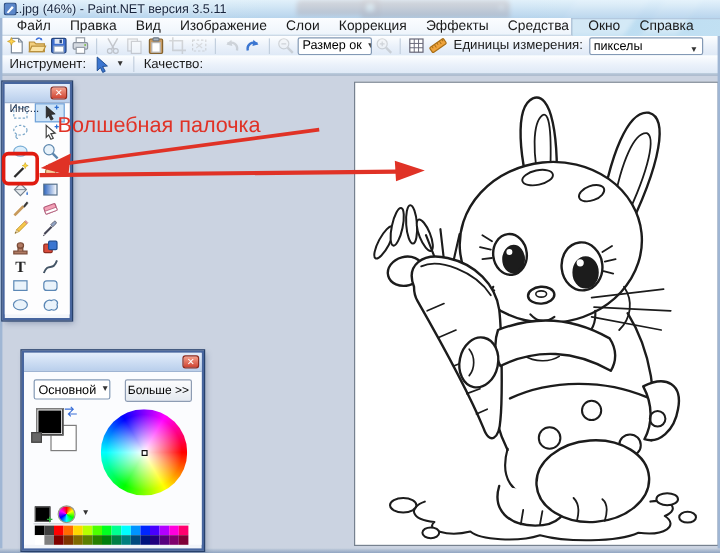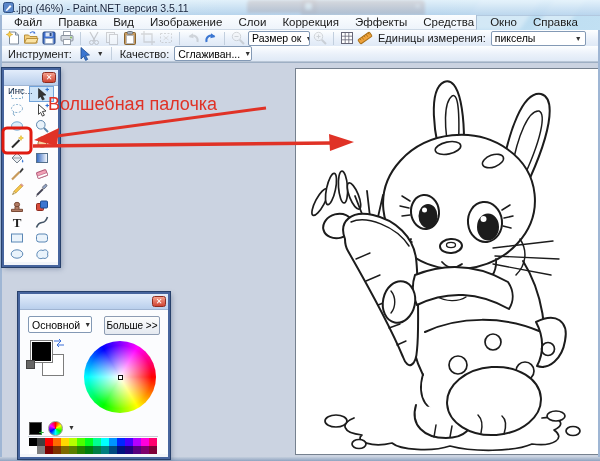--- a/index.html
+++ b/index.html
@@ -165,38 +165,34 @@
       <rect x="2.5" y="2.5" width="11" height="11" fill="#fff" stroke="#667"></rect>
       <path d="M2.5 6.2h11M2.5 9.8h11M6.2 2.5v11M9.8 2.5v11" stroke="#667" stroke-width=".8"></path>
     </svg>
   <svg class="i16" viewBox="0 0 16 16">
       <g transform="rotate(-35 8 8)">
         <rect x="1" y="5.5" width="14" height="5" rx="1" fill="#efa33c" stroke="#a96f17"></rect>
         <path d="M3.5 5.5v2M6 5.5v3M8.5 5.5v2M11 5.5v3M13.5 5.5v2" stroke="#a96f17" stroke-width=".8"></path>
       </g>
     </svg>
   <span class="tlabel">Единицы измерения:</span>
-  <div class="combo" style="width:95px;">
+  <div class="combo" style="width:95px;align-items:flex-end;">
       <span>пикселы</span>
       <span class="arr">▼</span>
     </div>
 </div>
 
 <div id="toolbar2" class="abs tstrip">
   <span class="tlabel">Инструмент:</span>
   <svg class="i16" viewBox="0 0 16 16">
       <path d="M4 1.5L12.5 9l-4 .4 2.2 4-2.1 1-1.9-4L4 13z" fill="#3b76d1" stroke="#1d4c91" stroke-width=".8"></path>
     </svg>
   <span class="ddarr">▼</span>
   <div class="vsep"></div>
   <span class="tlabel">Качество:</span>
-  <div class="combo" style="width:78px;">
-      <span>Сглаживан...</span>
-      <span class="arr">▼</span>
-    </div>
 </div>
 
 <div id="client" class="abs"></div>
 <div id="edgeL" class="abs"></div>
 <div id="edgeR" class="abs"></div>
 <div id="edgeB" class="abs"></div>
 
 <div id="canvas" class="abs">
   <svg width="302" height="385" viewBox="0 0 302 385">
     <g fill="none" stroke="#1c1c1c" stroke-width="2" stroke-linecap="round" stroke-linejoin="round">

